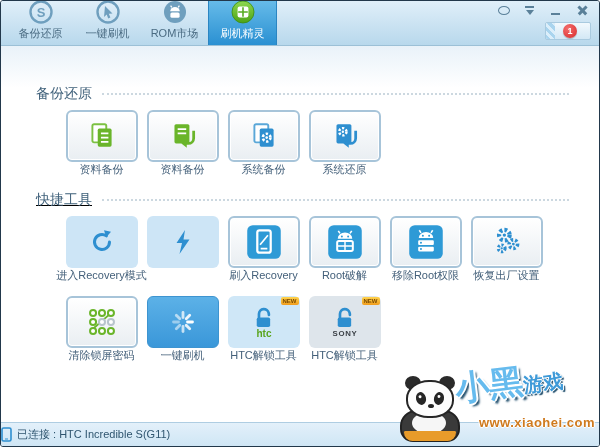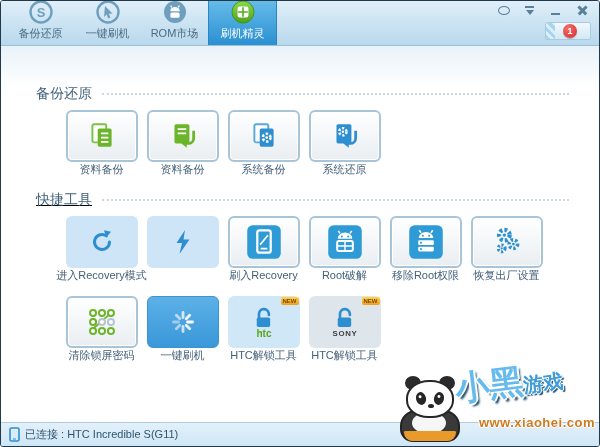--- a/index.html
+++ b/index.html
@@ -56,21 +56,21 @@
   .tile.flat-light{background:#cde5f6;}
   .tile.flat-blue{background:linear-gradient(#5cb1e7,#3a97d9);border:1px solid #3d94d0;}
   .tile.flat-htc{background:#cfe7f7;}
   .tile.flat-sony{background:#dee5eb;}
   .badge-new{position:absolute;top:1px;right:1px;background:linear-gradient(#ffd34d,#f09c1c);
     color:#7a4a00;font-size:6px;font-weight:bold;padding:1px 2px;border-radius:2px;line-height:6px;}
   .tile-label{margin-top:1px;font-size:11px;color:#44607a;white-space:nowrap;line-height:13px;}
   
   .statusbar{position:absolute;left:0;right:0;bottom:0;height:24px;box-sizing:border-box;
     background:linear-gradient(#e3f0fa,#cfe6f5);border-top:1px solid #aecde2;
-    display:flex;align-items:center;padding-left:8px;margin-top:40px;}
+    display:flex;align-items:center;margin-top:40px;}
   .status-phone{width:11px;height:15px;margin-right:5px;}
   .status-text{font-size:11px;color:#2f556f;}
   
   .watermark{position:absolute;right:2px;bottom:2px;width:200px;height:88px;z-index:6;pointer-events:none;}
   .panda{position:absolute;left:2px;bottom:2px;width:62px;height:68px;}
   .p-ear{position:absolute;top:2px;width:16px;height:14px;background:#2a2a2a;border-radius:50%;z-index:2;}
   .p-ear.l{left:6px;}.p-ear.r{left:40px;}
   .p-head{position:absolute;left:7px;top:6px;width:48px;height:38px;background:#fdfdfd;border:2px solid #262626;
     border-radius:48% 48% 46% 46%;box-sizing:border-box;z-index:3;}
   .p-eye{position:absolute;top:10px;width:10px;height:13px;background:#262626;border-radius:50%;}

